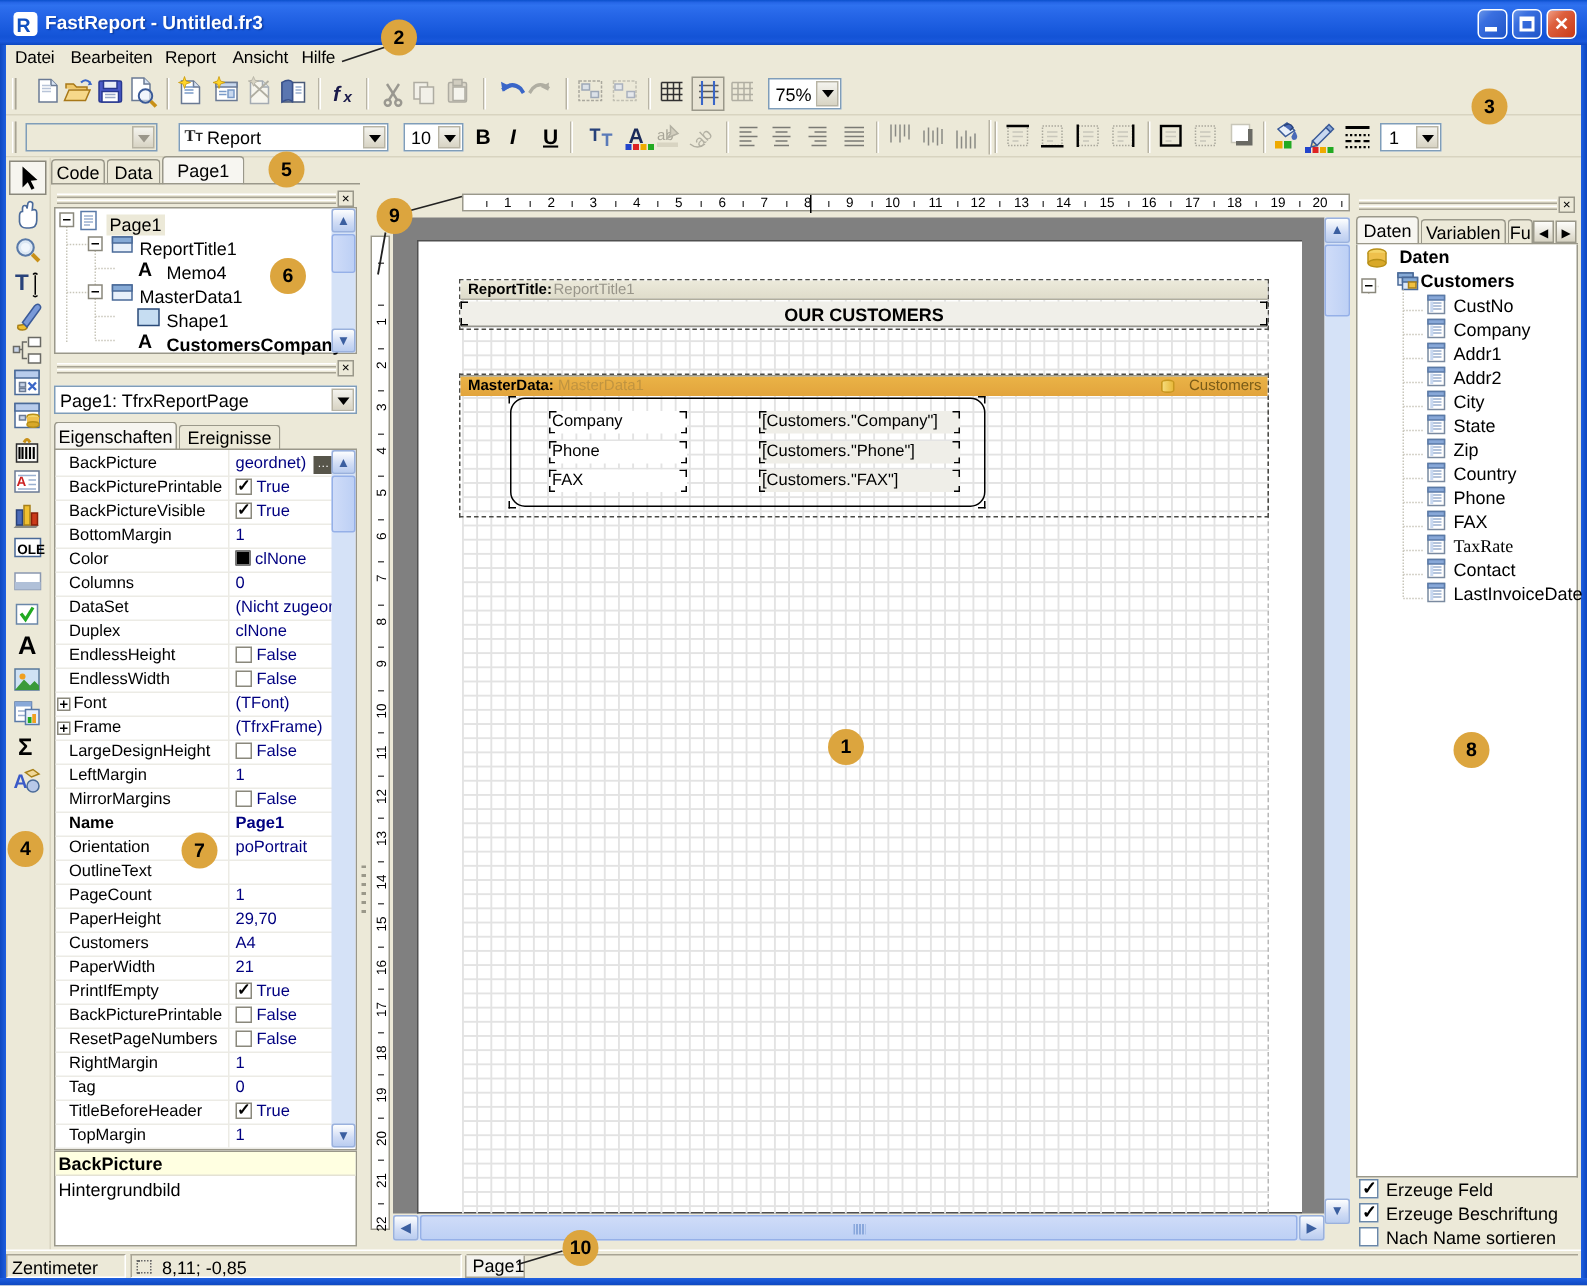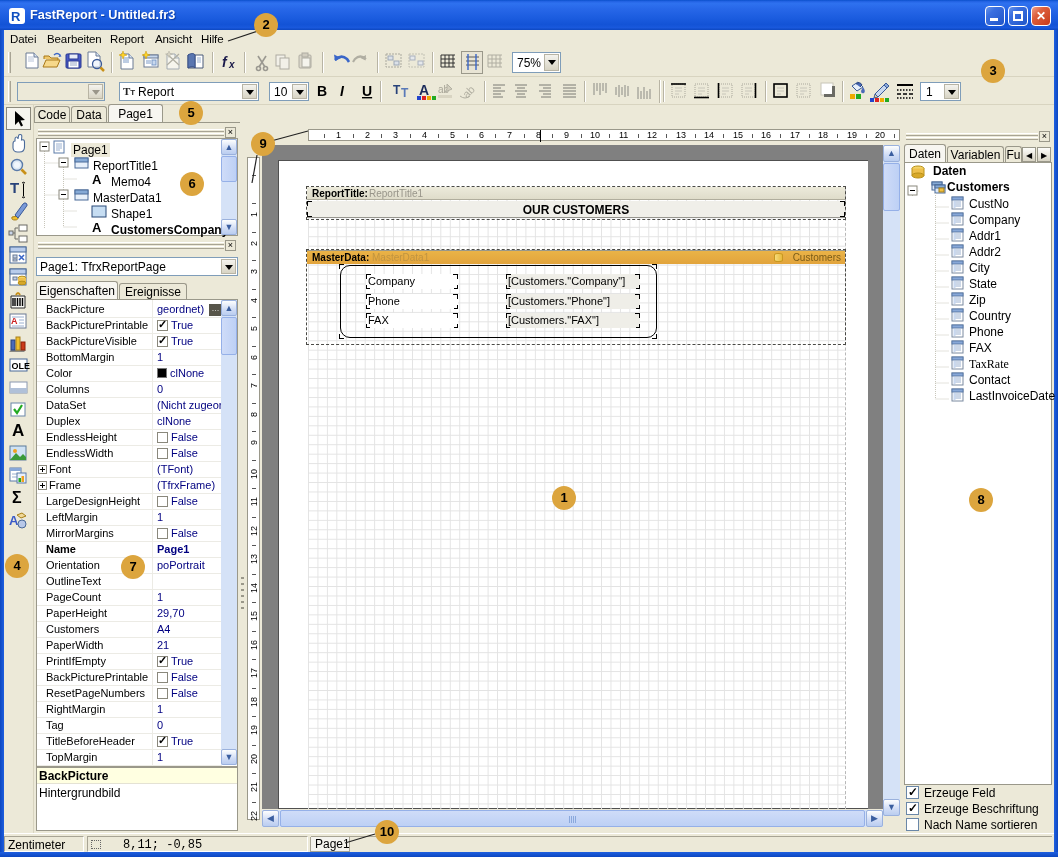--- a/index.html
+++ b/index.html
@@ -1015,21 +1015,21 @@
           <path d="M11 10 L10 11"></path>
         </g>
       </svg>
 </div>
 
 <div class="abs" id="statusbar">
 <div class="spanel" style="left:0px;width:80px;">
         <span style="position:absolute;left:3px;top:1px;text-align:right;">Zentimeter</span>
       </div>
 <div class="spanel" style="left:83px;width:221px;">
-        <span style="position:absolute;left:35px;top:1px;font-family:Liberation Mono, monospace;">8,11; -0,85</span>
+        <span style="position:absolute;left:20px;top:1px;">8,11; -0,85</span>
         <span style="position:absolute;left:3px;top:3px;width:10px;height:9px;border:1px dotted #666;"></span>
       </div>
 <div class="spanel" style="left:307px;width:741px;border:none;border-top:1px solid #a8a494;"></div>
 <div style="position:absolute;left:306px;top:3px;width:40px;height:15px;background:#f4f3ee;border:1px solid #a8a494;border-top:none;">
         <span style="position:absolute;left:4px;top:0px;">Page1</span>
       </div>
 </div>
 
 <svg class="abs" id="lines">
 <line x1="228" y1="41" x2="258" y2="31" stroke="#222" stroke-width="1.2"></line>

